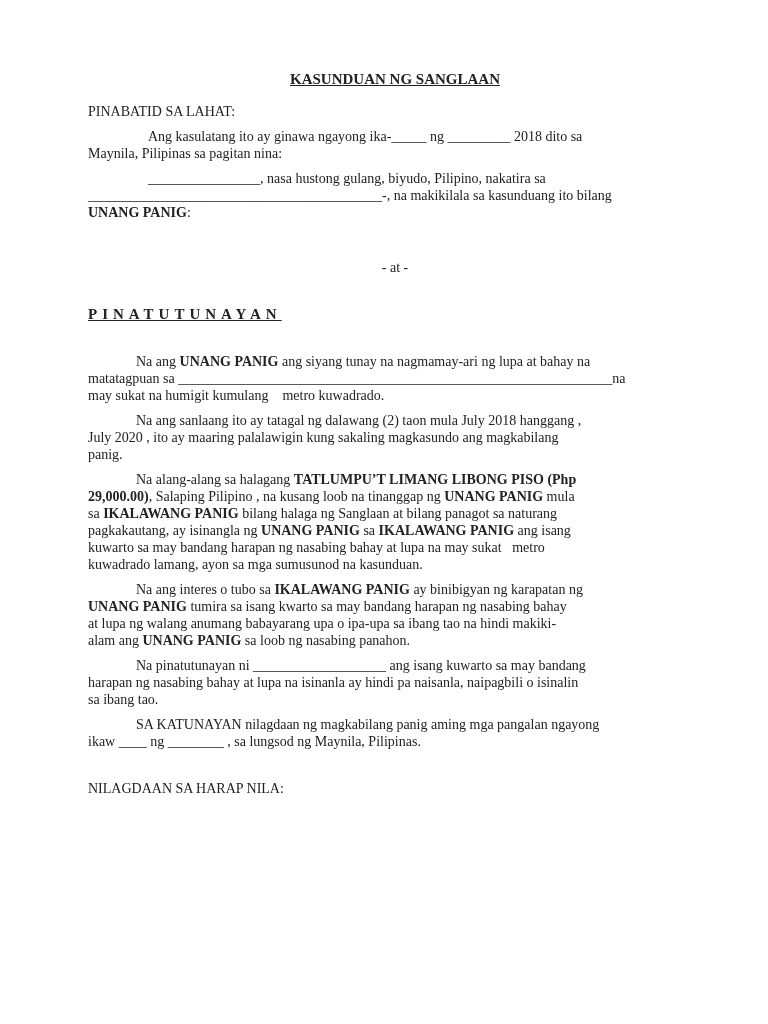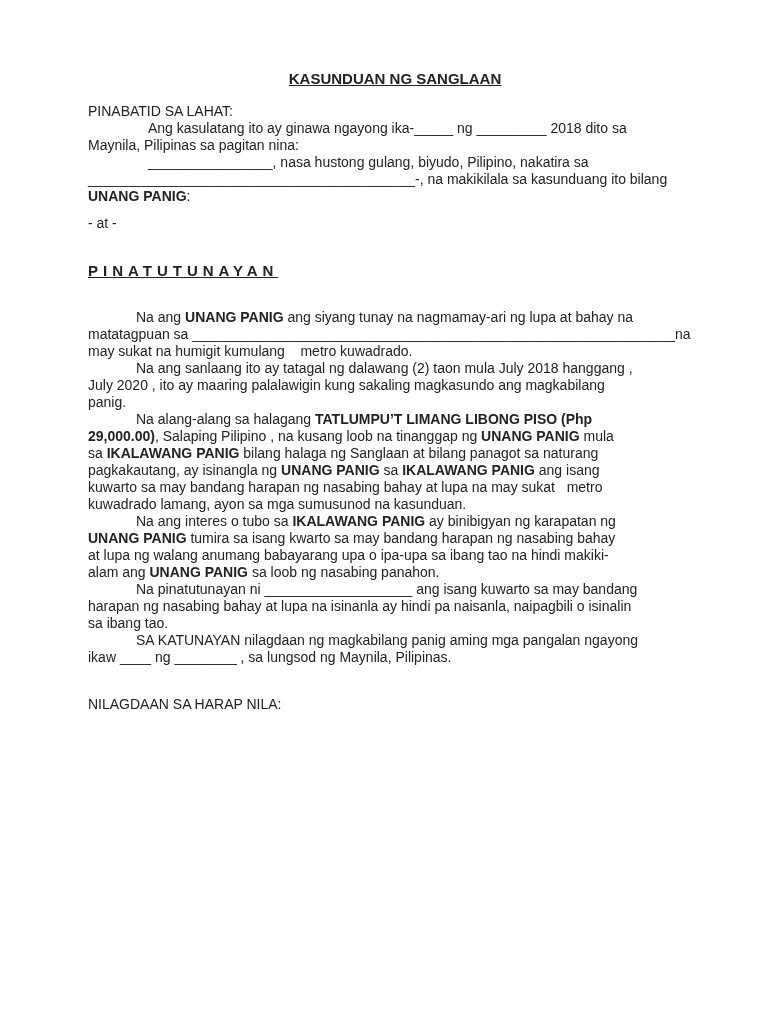--- a/index.html
+++ b/index.html
@@ -8,47 +8,49 @@
     background: #ffffff;
   }
   .page {
     position: relative;
     width: 768px;
     height: 1024px;
     margin: 0 auto;
     background: #ffffff;
     box-sizing: border-box;
     padding: 70px 66px 0 88px;
-    font-family: Liberation Sans, sans-serif;
+    font-family: Liberation Serif, serif;
     font-size: 14px;
     line-height: 17px;
     color: #222222;
     overflow: hidden;
   }
   .title {
     text-align: center;
     font-weight: bold;
     font-size: 15px;
     line-height: 18px;
     margin: 0;
   }
   .title .title-line {
     text-decoration: underline;
   }
   p { margin: 0; }
   .salutation {
     margin-top: 15px;
   }
   .para {
+    margin-top: 8px;
     white-space: pre-wrap;
   }
   .indent      { text-indent: 60px; }
   .indent-sm   { text-indent: 48px; }
   .separator {
-    margin-top: 10px;
+    margin-top: 38px;
+    text-align: center;
   }
   .heading {
     margin: 30px 0 30px 0;
     text-align: left;
     font-weight: bold;
     font-size: 15px;
     letter-spacing: 5px;
     text-decoration: underline;
   }
   .attestation { }

